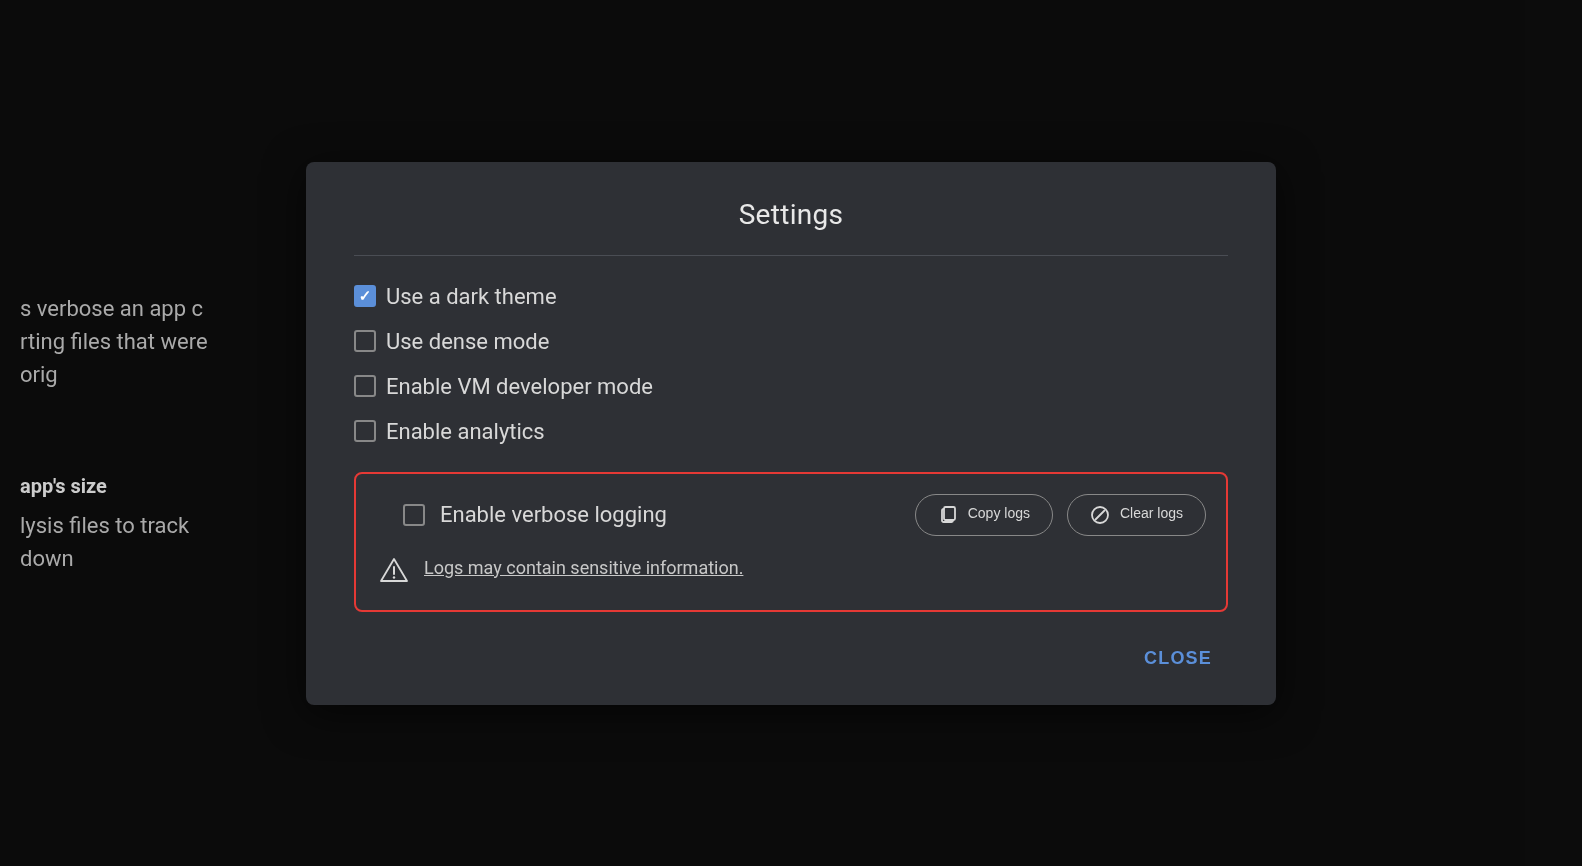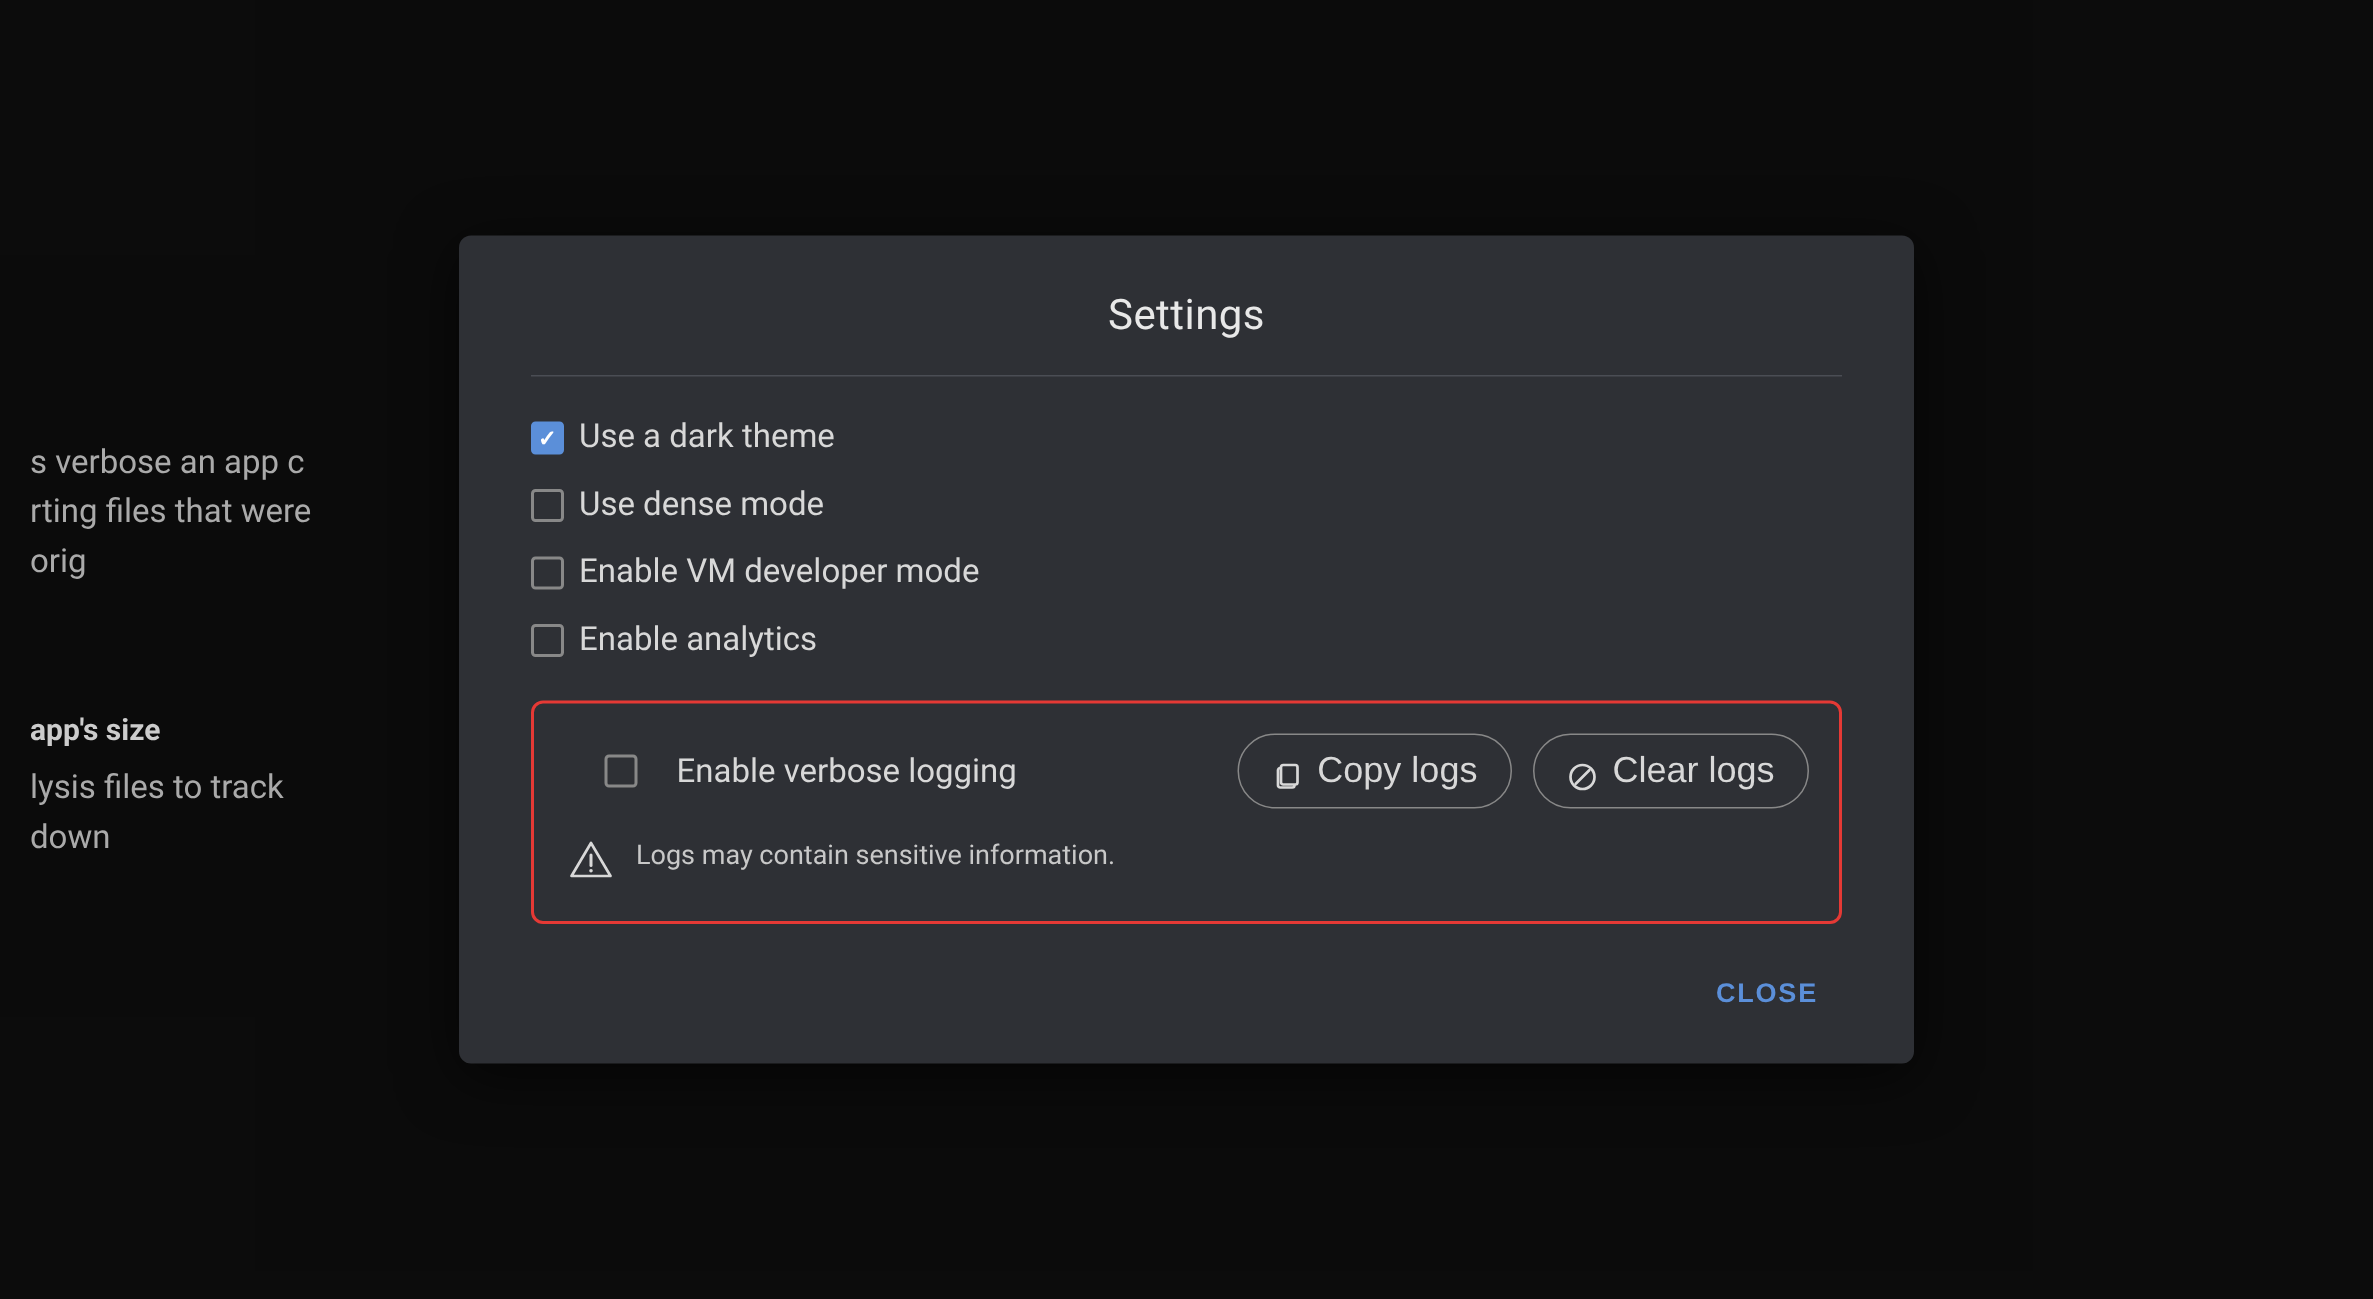--- a/index.html
+++ b/index.html
@@ -121,46 +121,46 @@
     .logging-section {
       border: 2px solid #e53935;
       border-radius: 8px;
       padding: 20px 20px 20px 20px;
       margin-bottom: 28px;
     }
 
     .logging-top {
       display: flex;
       align-items: center;
-      gap: 26px;
+      gap: 15px;
       margin-bottom: 18px;
       padding-left: 27px;
     }
 
     .logging-label {
       color: #d8d8d8;
       font-size: 22px;
       flex: 1;
     }
 
     .log-buttons {
       display: flex;
       gap: 14px;
     }
 
     .log-btn {
       display: flex;
-      align-items: flex-end;
+      align-items: flex-start;
       gap: 10px;
       padding: 10px 22px;
       border: 1.5px solid #888;
       border-radius: 50px;
       background: transparent;
       color: #d8d8d8;
-      font-size: 24px;
+      font-size: 14px;
       cursor: pointer;
       white-space: nowrap;
     }
 
     .btn-icon {
       font-size: 20px;
       display: flex;
       align-items: center;
     }
 
@@ -175,20 +175,21 @@
       color: #d8d8d8;
       font-size: 26px;
       flex-shrink: 0;
       margin-top: 2px;
     }
 
     .warning-text {
       color: #c8c8c8;
       font-size: 18px;
       line-height: 1.55;
+      text-decoration: underline;
     }
 
     .dialog-footer {
       display: flex;
       justify-content: flex-end;
     }
 
     .close-btn {
       background: transparent;
       border: none;

